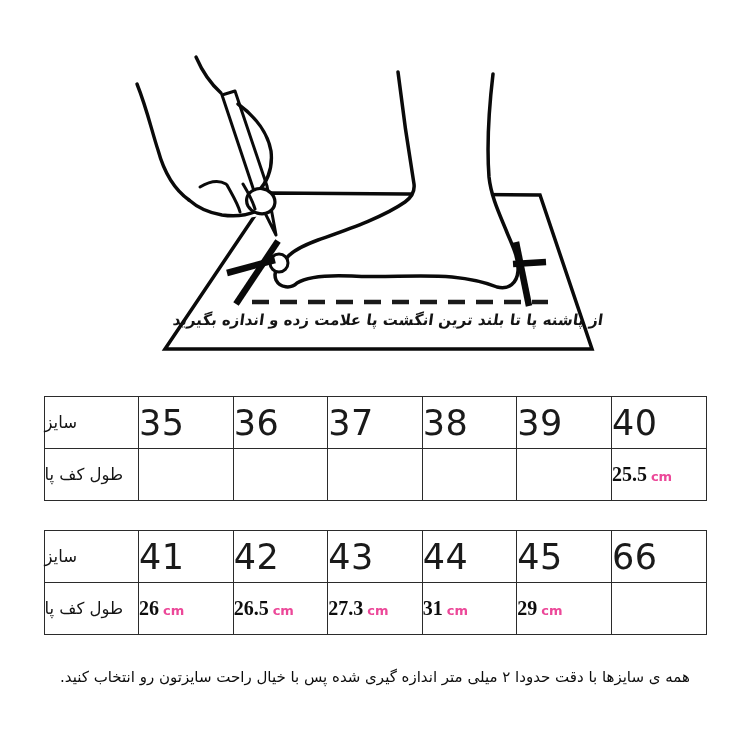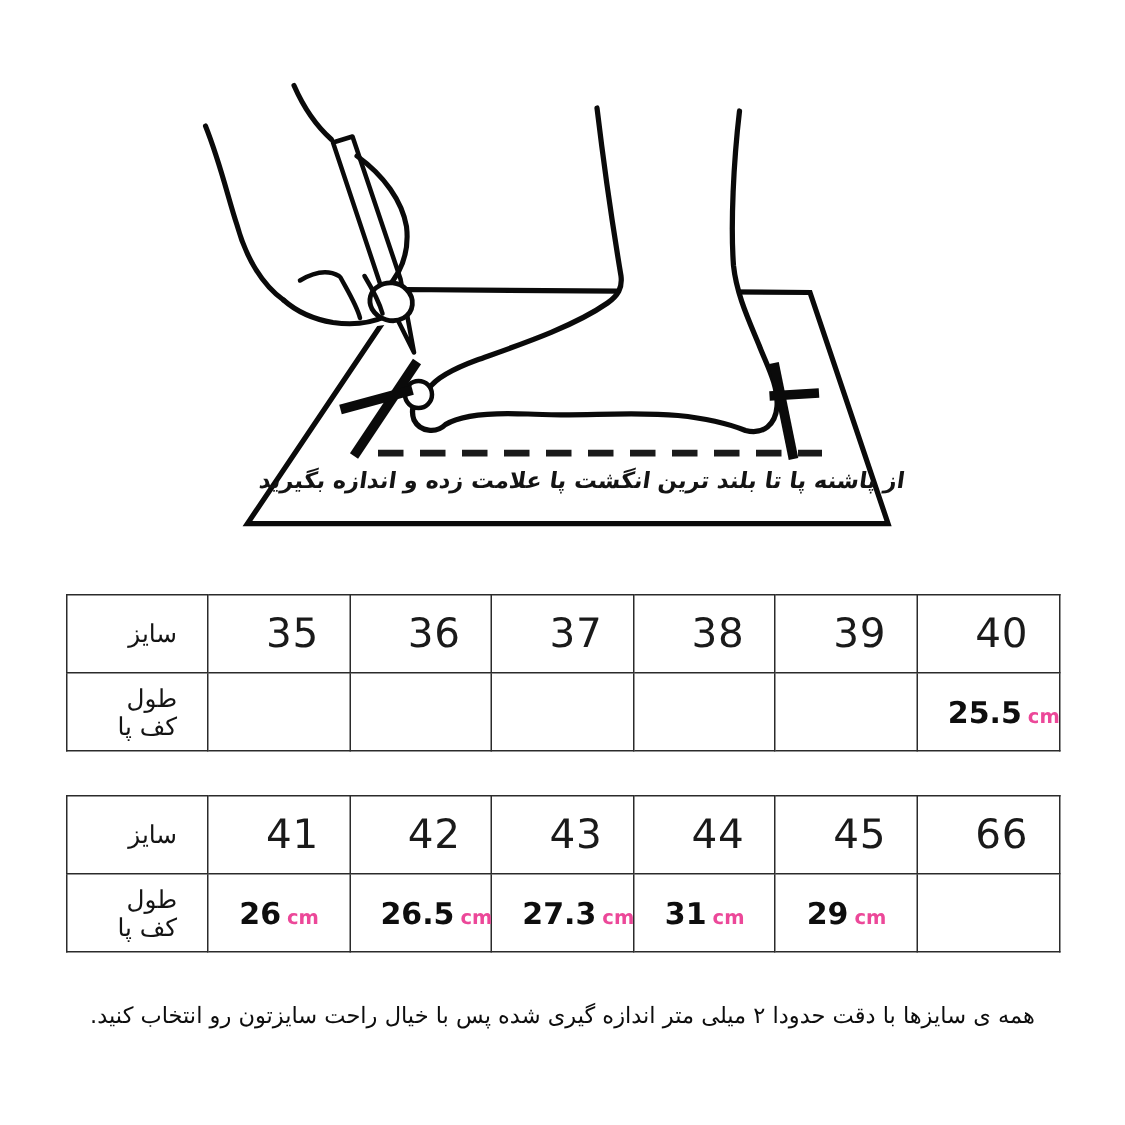--- a/index.html
+++ b/index.html
@@ -18,33 +18,33 @@
     white-space:nowrap;
   }
   table.size-table{
     width:663px;margin:16px auto 0 auto;
     border-collapse:collapse;table-layout:fixed;
     background:#fff;
   }
   table.size-table.second{margin-top:29px;}
   table.size-table th, table.size-table td{
     border:1.5px solid #2b2b2b;
-    height:51px;padding:0 20px;
-    text-align:right;vertical-align:middle;
+    height:51px;padding:0 0;
+    text-align:left;vertical-align:middle;
     font-weight:400;
   }
   th.row-label{
     font-size:16.5px;color:#141414;direction:rtl;font-weight:400;
   }
   td.size-cell{
-    font-size:27px;color:#1a1a1a;letter-spacing:0.5px;
+    font-size:35px;color:#1a1a1a;letter-spacing:0.5px;
   }
   td.length-cell{direction:ltr;white-space:nowrap;}
   td.length-cell .len-val{
-    font-size:20px;font-weight:700;color:#0e0e0e;
+    font-size:20px;font-weight:700;color:#0e0e0e;font-family:Liberation Serif, serif;
   }
   td.length-cell .len-unit{
     font-size:13px;font-weight:700;color:#ec4899;margin-left:4px;
   }
   td.length-cell .len-unit:empty{margin:0;}
   .notes{
     margin-top:28px;text-align:center;direction:rtl;
     font-size:15px;font-weight:400;color:#0d0d0d;line-height:29px;
   }
   .notes p{margin:0;}

